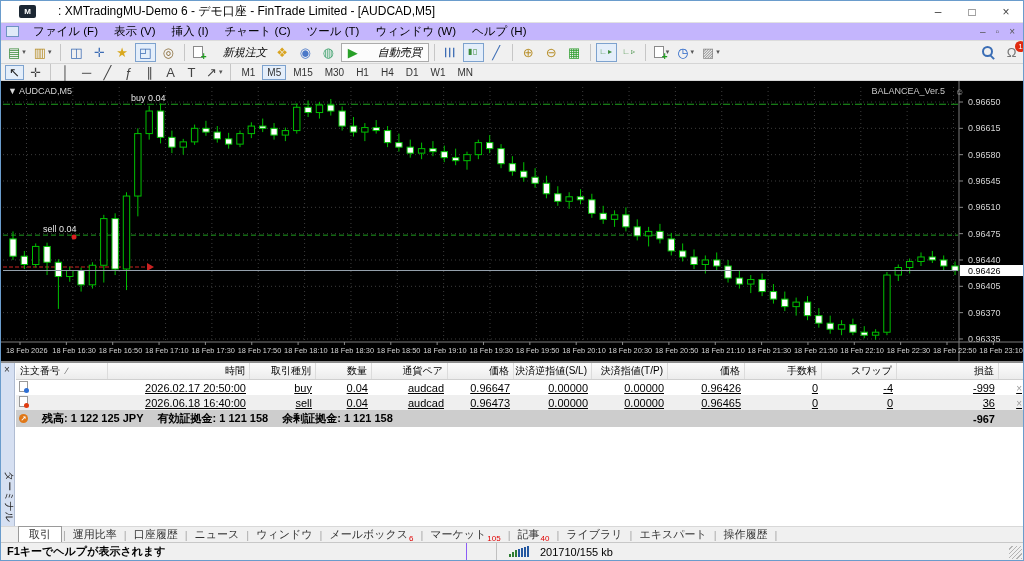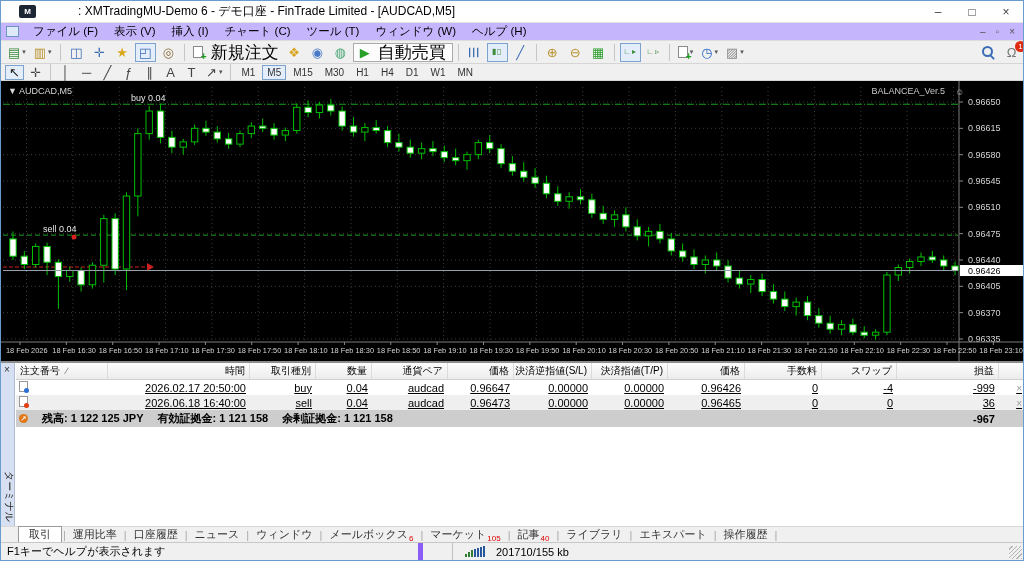--- a/index.html
+++ b/index.html
@@ -4,42 +4,42 @@
 <style>
   html,body{margin:0;padding:0;background:#9aa4ae;}
   *{box-sizing:border-box;}
   .app{width:1024px;height:561px;border:1px solid #6a9ccc;background:#f0f0f0;
        font-family:"Liberation Sans","DejaVu Sans",sans-serif;font-size:11px;color:#000;
        position:relative;overflow:hidden;}
   
   .titlebar{height:22px;background:#ffffff;display:flex;align-items:center;border-bottom:1px solid #e2e2e2;}
   .applogo{width:17px;height:13px;background:#1c2733;color:#fff;font-size:8px;font-weight:bold;
            display:inline-flex;align-items:center;justify-content:center;margin-left:18px;border-radius:2px;}
-  .title{margin-left:42px;font-size:12px;white-space:nowrap;}
+  .title{margin-left:22px;font-size:12px;white-space:nowrap;}
   .winbtns{margin-left:auto;display:flex;height:100%;}
   .winbtn{width:34px;display:inline-flex;align-items:center;justify-content:center;color:#444;font-size:12px;cursor:default;}
   
   .menubar{height:18px;background:#c4b5fd;display:flex;align-items:center;border-bottom:1px solid #dcdcdc;}
   .menu-sysicon{width:13px;height:11px;border:1px solid #6f93c2;background:#dfeaf8;margin:0 6px 0 5px;}
   .menu-item{padding:0 8px;font-size:11.5px;white-space:nowrap;}
   .child-controls{margin-left:auto;display:flex;gap:10px;margin-right:8px;color:#555;font-size:10px;}
   
   .toolbar{display:flex;align-items:center;background:#f0f0f0;border-bottom:1px solid #d5d5d5;padding-left:3px;}
   .t1{height:23px;}
   .t2{height:17px;}
   .tbtn{height:19px;min-width:21px;padding:0 2px;display:inline-flex;align-items:center;justify-content:center;
         border:1px solid transparent;margin:0 1px;position:relative;cursor:default;}
   .t2 .tbtn{height:15px;min-width:19px;}
   .tbtn.on{border:1px solid #7da2ce;background:#e4eefa;}
   .glyph{font-size:13px;line-height:1;}
   .glyph.sm{font-size:8px;letter-spacing:1px;}
   .rot{display:inline-block;transform:rotate(90deg);}
   .dd{font-size:7px;color:#555;margin-left:2px;}
   .tsep{width:1px;height:17px;background:#c6c6c6;margin:0 4px;}
-  .tlabel{font-size:17px;margin-left:8px;white-space:nowrap;}
+  .tlabel{font-size:11px;margin-left:20px;white-space:nowrap;font-style:italic;}
   .tbtn.txtbtn{border:1px solid #ababab;background:#fcfcfc;padding:0 6px;}
   .doc{position:relative;width:10px;height:12px;background:#fff;border:1px solid #8a8a8a;display:inline-block;}
   .doc::after{content:"+";position:absolute;right:-5px;bottom:-5px;color:#1d9d1d;font-weight:bold;font-size:10px;}
   .mag{position:relative;width:13px;height:13px;display:inline-block;}
   .mag::before{content:"";position:absolute;width:7px;height:7px;border:2px solid #3a6db5;border-radius:50%;left:0;top:0;}
   .mag::after{content:"";position:absolute;width:6px;height:2px;background:#3a6db5;transform:rotate(45deg);left:7px;top:10px;}
   .bell{position:relative;}
   .badge{position:absolute;top:-3px;right:-5px;background:#e02b10;color:#fff;border-radius:50%;
          font-size:8px;width:11px;height:11px;line-height:11px;text-align:center;}
   .tfbtn{font-size:10px;color:#333;padding:0 4px;}
@@ -76,21 +76,21 @@
   
   .tabsbar{height:16px;background:#f0f0f0;display:flex;align-items:center;padding-left:17px;
            border-top:1px solid #d8d8d8;font-size:11px;}
   .tab{padding:0 6px;color:#333;white-space:nowrap;position:relative;cursor:default;}
   .tab.active{background:#fff;border:1px solid #9a9a9a;border-bottom:1px solid #fff;padding:0 10px;font-size:11px;}
   .tab-sep{color:#aaa;margin:0 1px;}
   .tabcount{color:#e00000;font-size:8px;position:relative;top:3px;margin-left:1px;}
   
   .statusbar{height:18px;background:#f0f0f0;border-top:1px solid #c8c8c8;display:flex;align-items:center;
              font-size:11px;position:relative;}
-  .sb-msg{width:422px;padding-left:6px;border-right:5px solid #8b5cf6;height:100%;display:flex;align-items:center;}
+  .sb-msg{width:466px;padding-left:6px;border-right:1px solid #8b5cf6;height:100%;display:flex;align-items:center;font-weight:bold;}
   .sb-profile{width:404px;padding-left:8px;border-right:1px solid #c0c0c0;height:100%;display:flex;align-items:center;}
   .sb-spacer{width:30px;border-right:1px solid #c0c0c0;height:100%;}
   .sb-net{display:flex;align-items:center;gap:11px;padding-left:12px;}
   .netbars{display:inline-flex;align-items:flex-end;gap:1px;height:11px;}
   .netbars span{width:2px;display:inline-block;}
   .grip{position:absolute;right:1px;bottom:1px;width:13px;height:13px;
         background:repeating-linear-gradient(135deg,transparent 0 2px,#b4b4b4 2px 3px);}
 </style>
 </head>
 <body>

